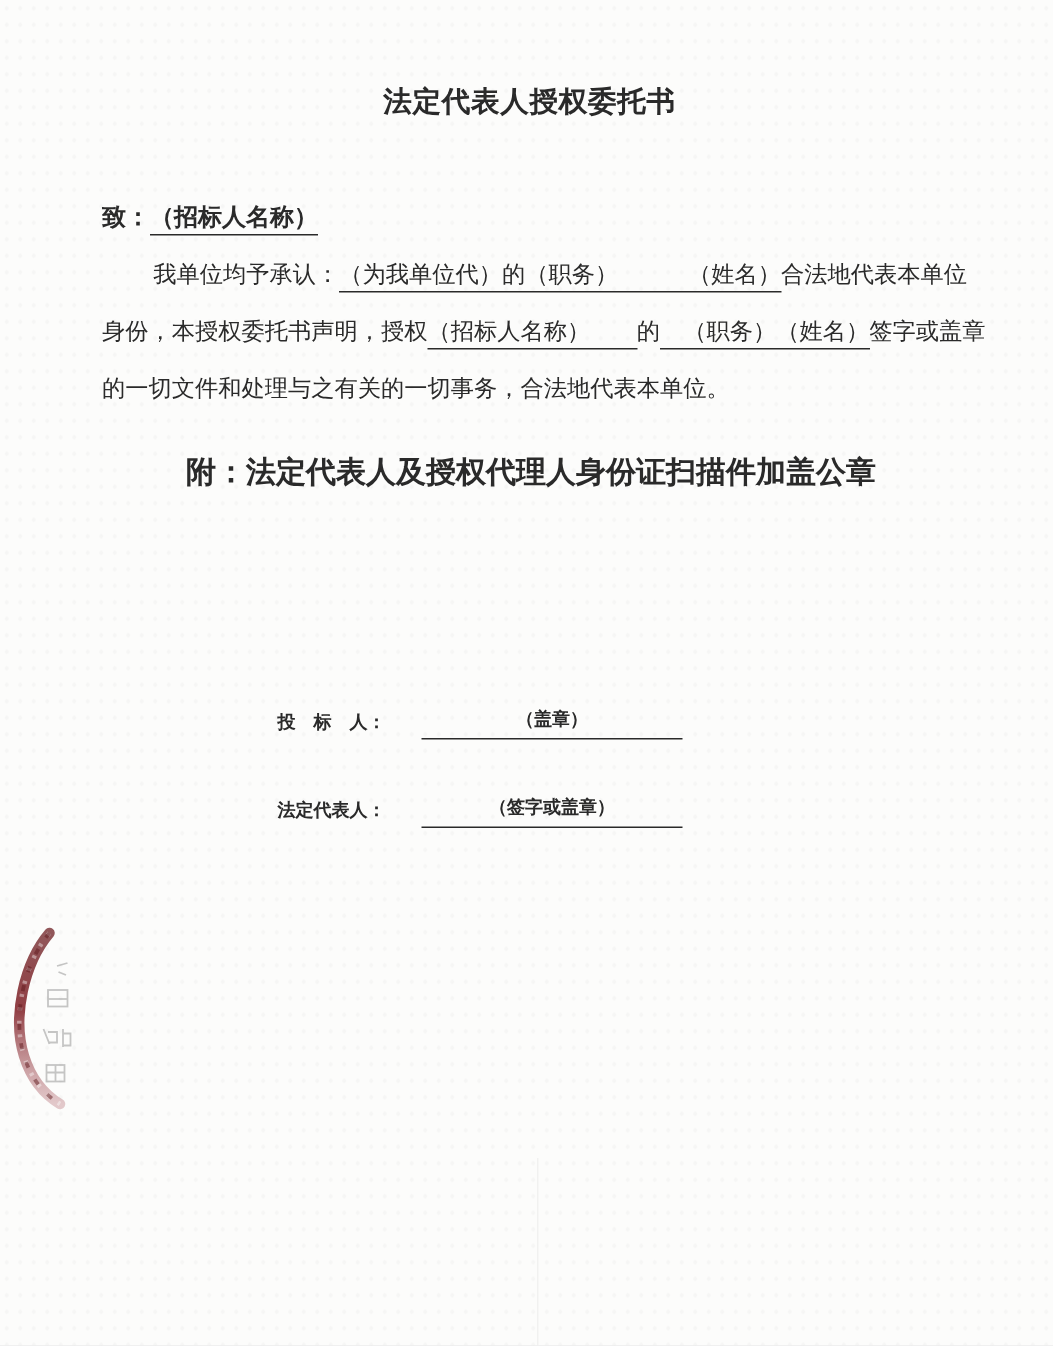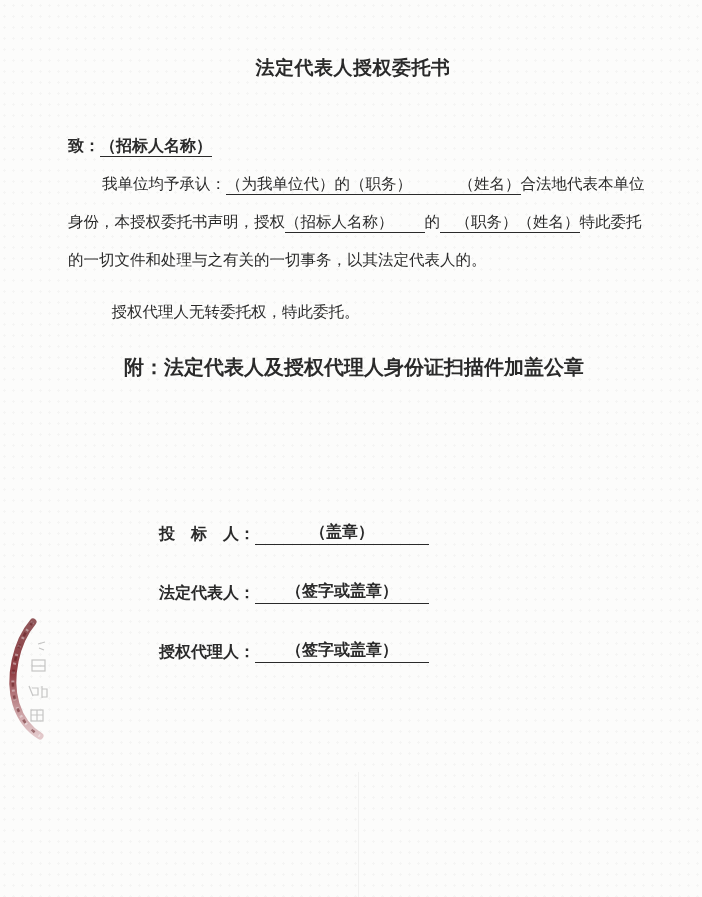--- a/index.html
+++ b/index.html
@@ -53,22 +53,22 @@
   }
   .para-attachment {
     margin-top: 33px;
     padding-left: 2.8em;
     font-size: 20px;
     font-weight: bold;
     line-height: 22px;
   }
   .sig-block {
     margin-top: 142px;
-    margin-left: 91px;
-    font-size: 16px;
+    margin-left: 117px;
+    font-size: 12px;
     font-weight: bold;
   }
   .sig-row { margin-bottom: 34px; white-space: nowrap; }
   .sig-label {
     display: inline-block;
     width: 96px;
     line-height: 23px;
     vertical-align: bottom;
   }
   .sig-underline {
@@ -109,32 +109,30 @@
 
 <div class="page">
   <div class="content">
 
     <div class="doc-title">法定代表人授权委托书</div>
 
     <div class="salutation"><span>致：</span><span class="u">（招标人名称）</span></div>
 
     <div class="body-block">
       <div class="body-line indent"><span>我单位均予承认：</span><span class="u">（为我单位代）的（职务）　　　（姓名）</span><span>合法地代表本单位</span></div>
-      <div class="body-line"><span>身份，本授权委托书声明，授权</span><span class="u">（招标人名称）　　</span><span>的</span><span class="u">　（职务）（姓名）</span><span>特此委托</span></div>
-      <div class="body-line">的一切文件和处理与之有关的一切事务，以其法定代表人的。</div>
+      <div class="body-line"><span>身份，本授权委托书声明，授权</span><span class="u">（招标人名称）　　</span><span>的</span><span class="u">　（职务）（姓名）</span><span>签字或盖章</span></div>
+      <div class="body-line">的一切文件和处理与之有关的一切事务，合法地代表本单位。</div>
     </div>
 
-    <div class="para-no-transfer">授权代理人无转委托权，特此委托。</div>
 
     <div class="para-attachment">附：法定代表人及授权代理人身份证扫描件加盖公章</div>
 
     <div class="sig-block">
       <div class="sig-row"><span class="sig-label">投　标　人：</span><span class="sig-underline">（盖章）</span></div>
       <div class="sig-row"><span class="sig-label">法定代表人：</span><span class="sig-underline">（签字或盖章）</span></div>
-      <div class="sig-row"><span class="sig-label">授权代理人：</span><span class="sig-underline">（签字或盖章）</span></div>
     </div>
 
   </div>
 
   <svg class="stamp" viewBox="0 0 64 148" xmlns="http://www.w3.org/2000/svg">
     <defs>
       <linearGradient id="sg" x1="0" y1="0" x2="0" y2="1">
         <stop offset="0" stop-color="#6e2024" stop-opacity="0.75"></stop>
         <stop offset="0.45" stop-color="#85292f" stop-opacity="0.9"></stop>
         <stop offset="1" stop-color="#c9959a" stop-opacity="0.5"></stop>

